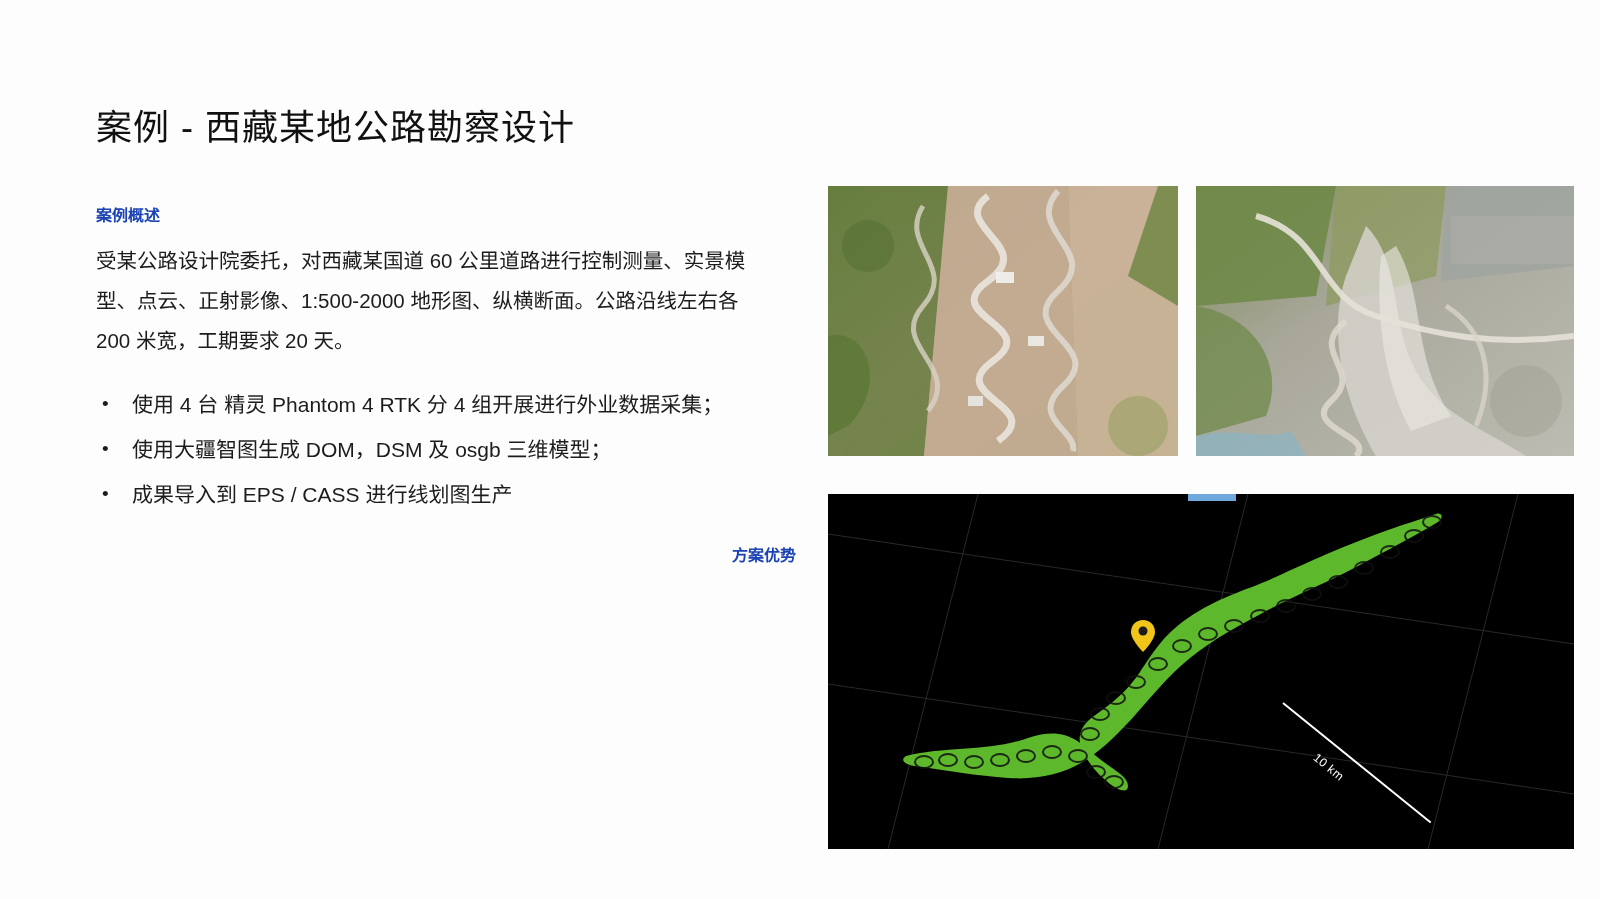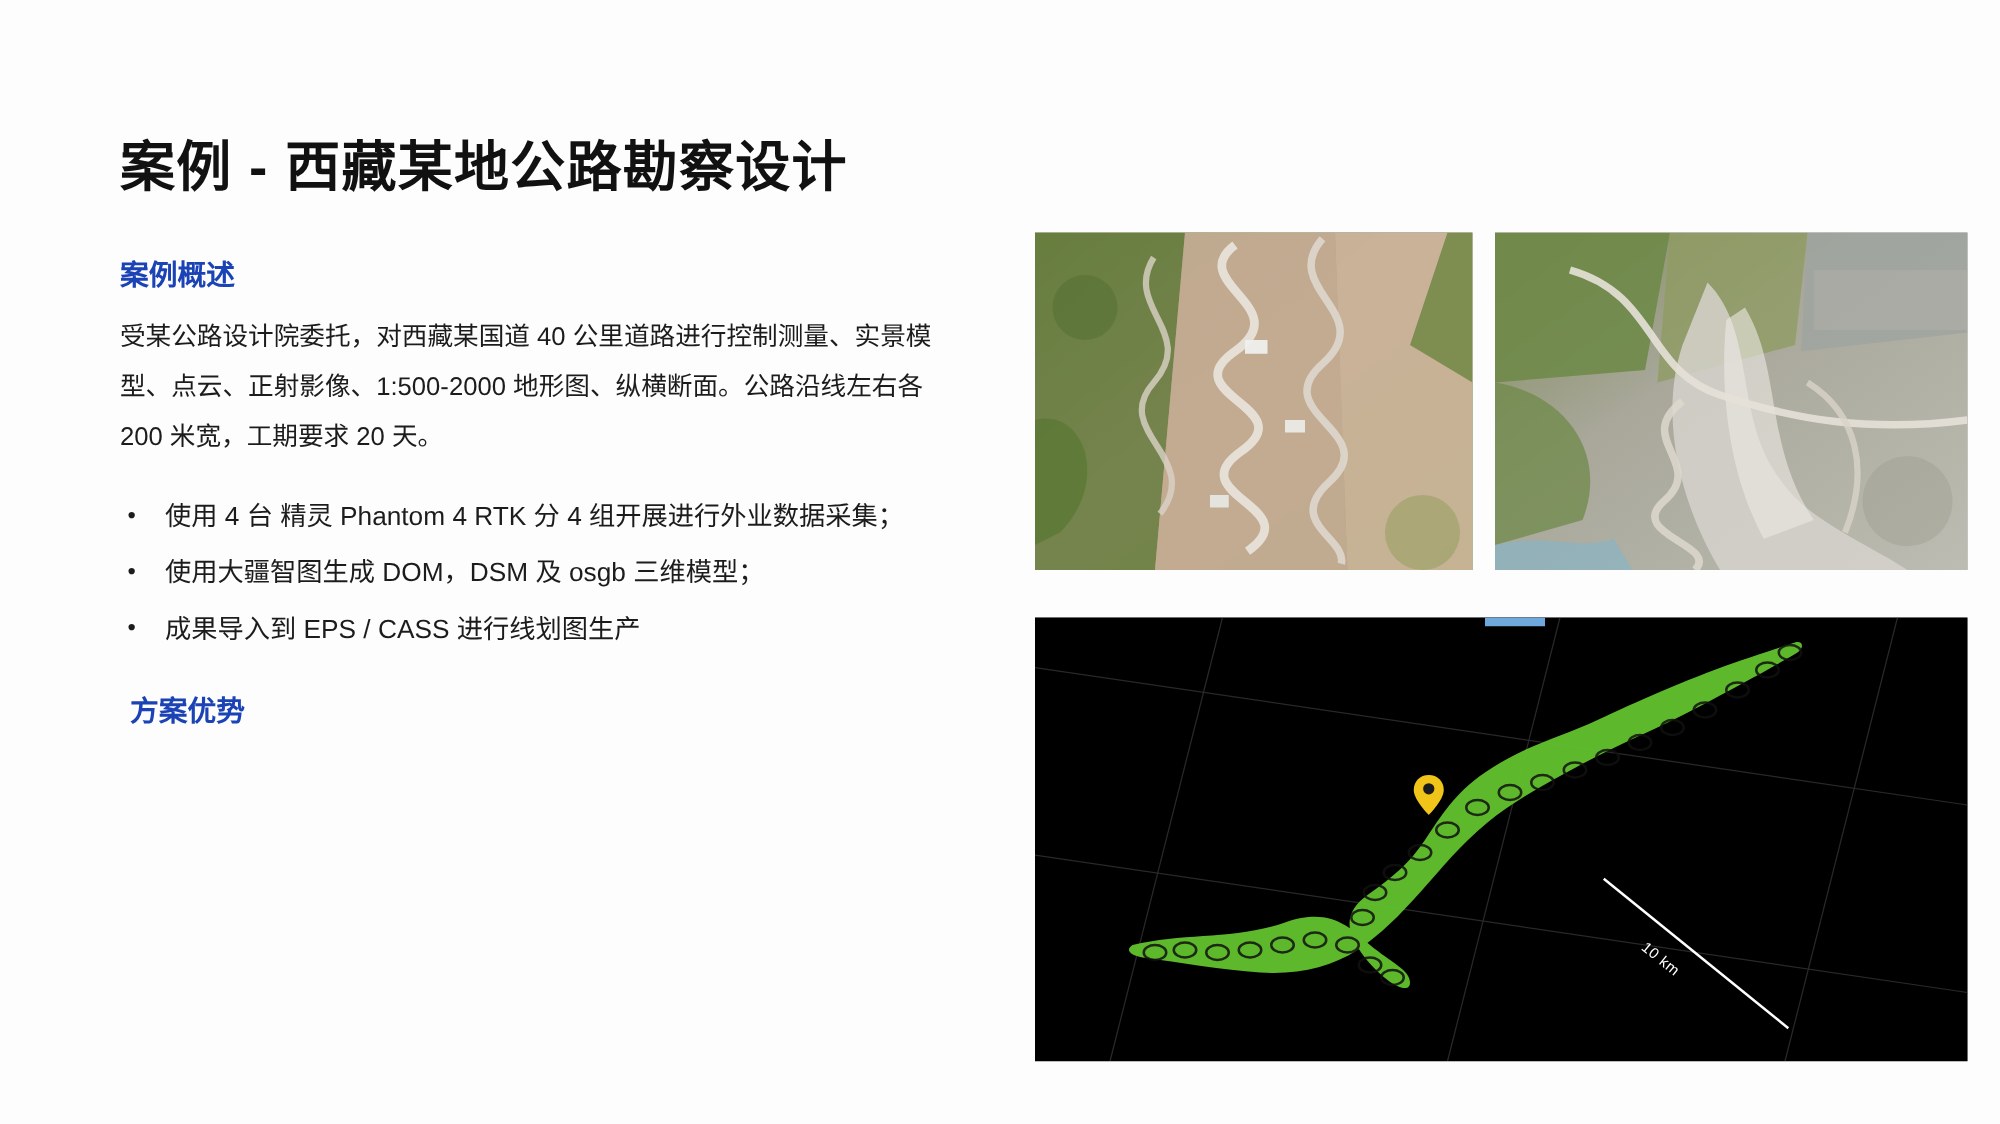--- a/index.html
+++ b/index.html
@@ -20,43 +20,44 @@
     position: absolute;
     inset: 0;
     background: #fdfdfd;
   }
 
   
   .title {
     position: absolute;
     left: 96px;
     top: 98px;
-    font-size: 44px;
-    font-weight: bold;
+    font-size: 36px;
+    font-weight: normal;
     letter-spacing: 1px;
     color: #111111;
     white-space: nowrap;
   }
 
   
   .left-col {
     position: absolute;
     left: 96px;
     top: 206px;
     width: 700px;
   }
   .section-heading {
     color: #1b43b5;
     font-weight: bold;
-    font-size: 23px;
+    font-size: 16px;
     margin: 0 0 14px 0;
     line-height: 1.3;
   }
   .section-heading.indent {
     padding-left: 8px;
+    text-align: right;
   }
   .para {
     font-size: 20.5px;
     line-height: 1.95;
     color: #1c1c1c;
     margin: 0 0 10px 0;
     max-width: 672px;
   }
   .bullets {
     list-style: none;
@@ -144,21 +145,21 @@
 </head>
 <body>
 
 <div class="slide">
 
   <div class="title">案例 - 西藏某地公路勘察设计</div>
 
   <div class="left-col">
 
     <div class="section-heading">案例概述</div>
-    <p class="para">受某公路设计院委托，对西藏某国道 40 公里道路进行控制测量、实景模型、点云、正射影像、1:500-2000 地形图、纵横断面。公路沿线左右各 200 米宽，工期要求 20 天。</p>
+    <p class="para">受某公路设计院委托，对西藏某国道 60 公里道路进行控制测量、实景模型、点云、正射影像、1:500-2000 地形图、纵横断面。公路沿线左右各 200 米宽，工期要求 20 天。</p>
 
     <div class="gap-sm"></div>
 
     <ul class="bullets">
       <li>使用 4 台 精灵 Phantom 4 RTK 分 4 组开展进行外业数据采集；</li>
       <li>使用大疆智图生成 DOM，DSM 及 osgb 三维模型；</li>
       <li>成果导入到 EPS / CASS 进行线划图生产</li>
     </ul>
 
     <div class="gap-md"></div>

